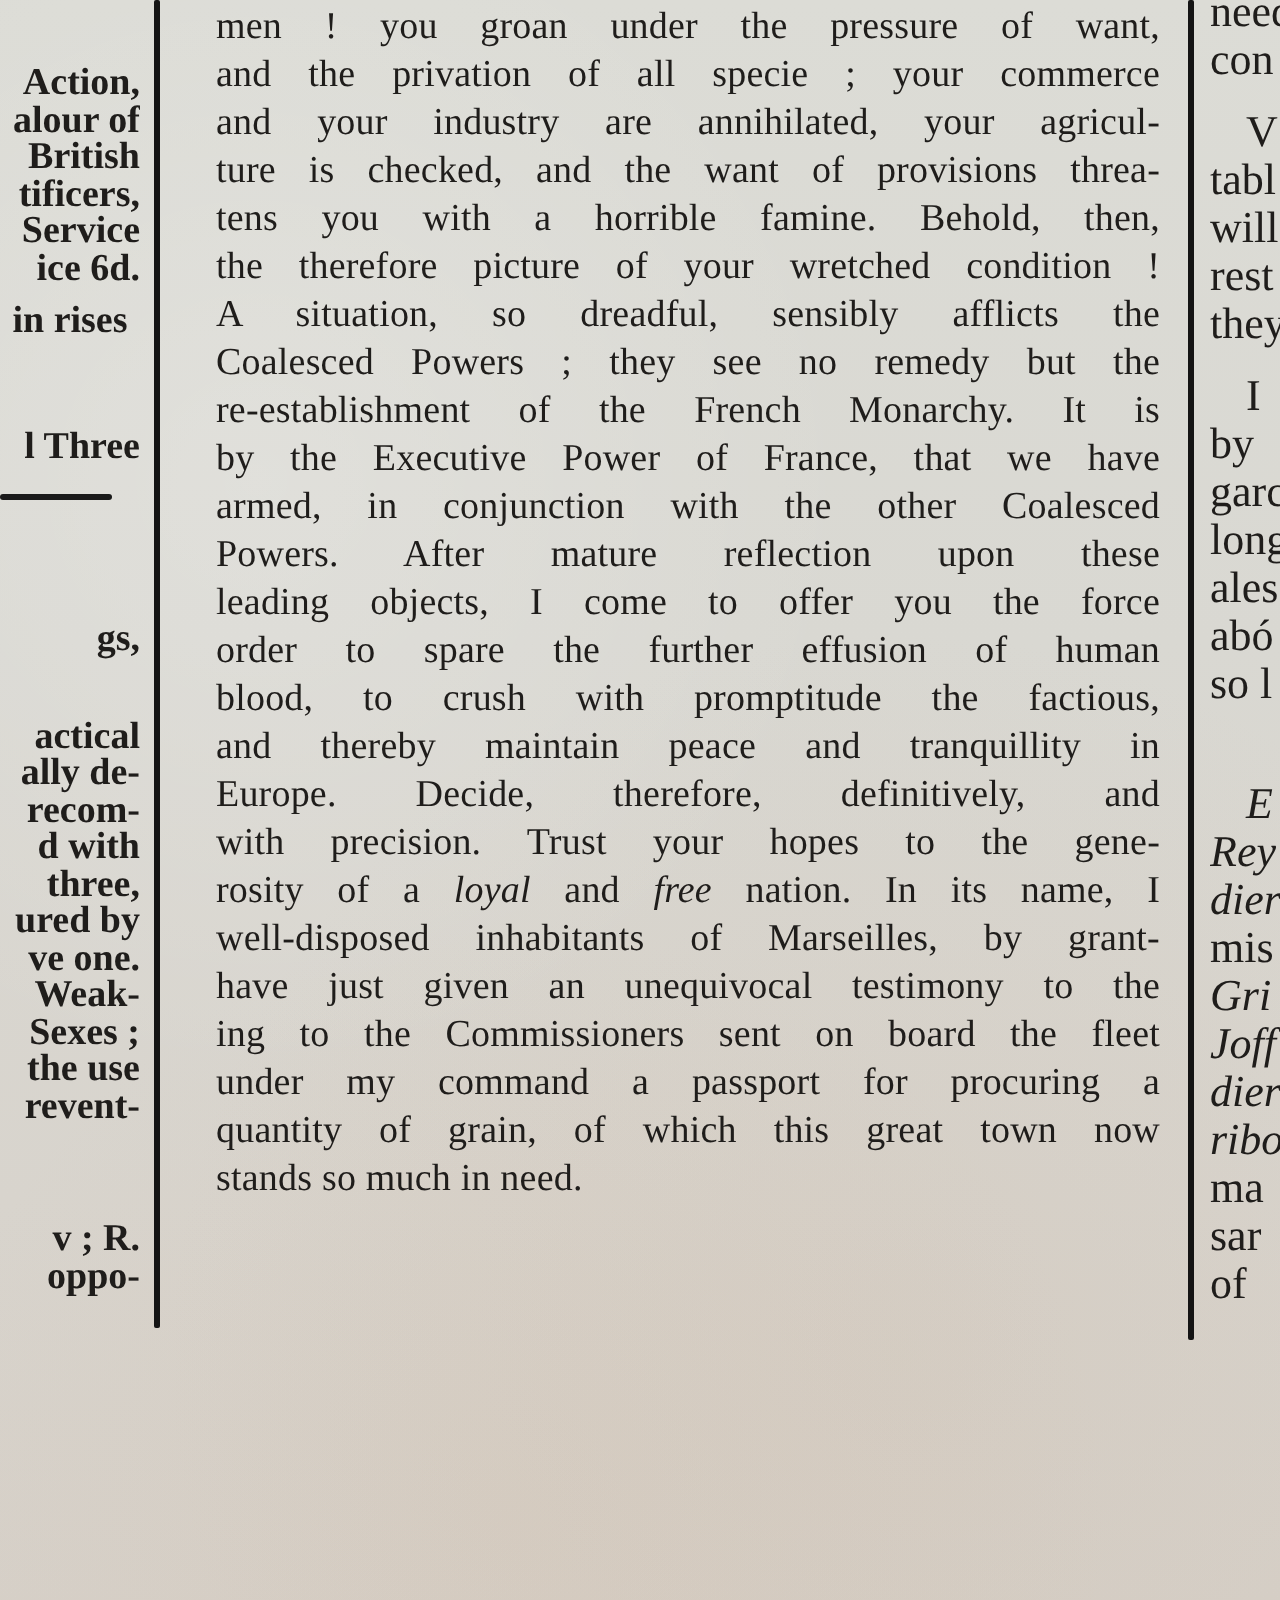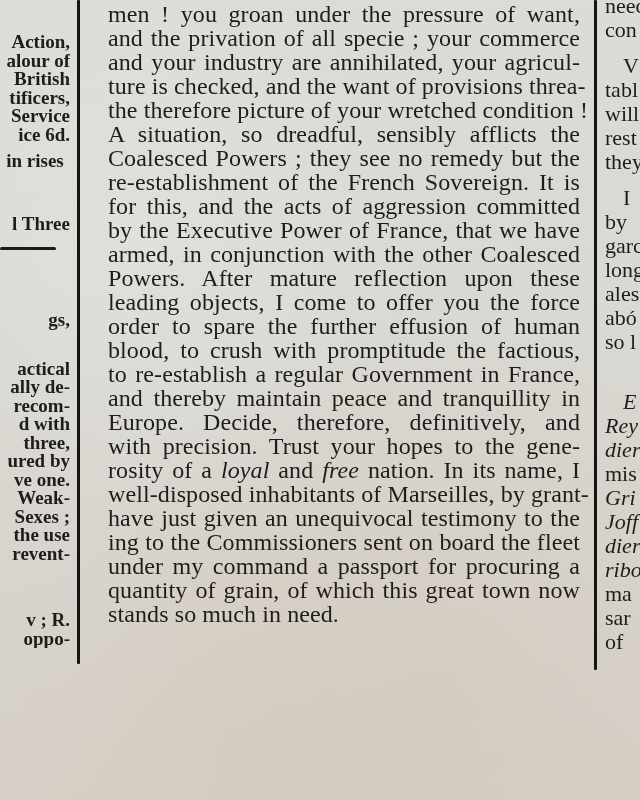--- a/index.html
+++ b/index.html
@@ -21,21 +21,21 @@
     position: absolute; width: 3px; background: #141414; border-radius: 1px;
   }
   .col-left {
     position: absolute; left: 0; top: 0; width: 70px;
     font-size: 19px; line-height: 18.5px; text-align: right;
     white-space: nowrap; overflow: hidden; font-weight: bold;
   }
   .col-left .line { display: block; height: 18.5px; }
   .col-main {
     position: absolute; left: 108px; top: 2px; width: 472px;
-    font-size: 24px; line-height: 24px; letter-spacing: 0.1px;
+    font-size: 19px; line-height: 24px; letter-spacing: 0.1px;
   }
   .col-main .line {
     display: block; height: 24px; white-space: nowrap;
     text-align: justify; text-align-last: justify;
   }
   .col-main .line.last { text-align-last: left; }
   .col-right {
     position: absolute; left: 605px; top: 0; width: 35px;
     font-size: 22px; line-height: 24px; white-space: nowrap; overflow: hidden;
   }
@@ -76,32 +76,31 @@
   <span class="line" style="margin-top:48px;">v ; R.</span>
   <span class="line">oppo-</span>
 </div>
 <div class="dash" style="position:absolute; left:0; top:247px; width:56px; height:3px; background:#1a1a1a; border-radius:2px;"></div>
 
 <div class="col-main">
   <span class="line">men ! you groan under the pressure of want,</span>
   <span class="line">and the privation of all specie ; your commerce</span>
   <span class="line">and your industry are annihilated, your agricul-</span>
   <span class="line">ture is checked, and the want of provisions threa-</span>
+  <span class="line">tens you with a horrible famine. Behold, then,</span>
   <span class="line">the therefore picture of your wretched condition !</span>
   <span class="line">A situation, so dreadful, sensibly afflicts the</span>
   <span class="line">Coalesced Powers ; they see no remedy but the</span>
-  <span class="line">re-establishment of the French Sovereign. It is</span>
-  <span class="line">for this, and the acts of aggression committed</span>
+  <span class="line">re-establishment of the French Monarchy. It is</span>
   <span class="line">by the Executive Power of France, that we have</span>
   <span class="line">armed, in conjunction with the other Coalesced</span>
   <span class="line">Powers. After mature reflection upon these</span>
   <span class="line">leading objects, I come to offer you the force</span>
   <span class="line">order to spare the further effusion of human</span>
   <span class="line">blood, to crush with promptitude the factious,</span>
-  <span class="line">to re-establish a regular Government in France,</span>
   <span class="line">and thereby maintain peace and tranquillity in</span>
   <span class="line">Europe. Decide, therefore, definitively, and</span>
   <span class="line">with precision. Trust your hopes to the gene-</span>
   <span class="line"><span>rosity of a</span> <em>loyal</em> <span>and</span> <em>free</em> <span>nation. In its name, I</span></span>
   <span class="line">well-disposed inhabitants of Marseilles, by grant-</span>
   <span class="line">have just given an unequivocal testimony to the</span>
   <span class="line">ing to the Commissioners sent on board the fleet</span>
   <span class="line">under my command a passport for procuring a</span>
   <span class="line">quantity of grain, of which this great town now</span>
   <span class="line last">stands so much in need.</span>

